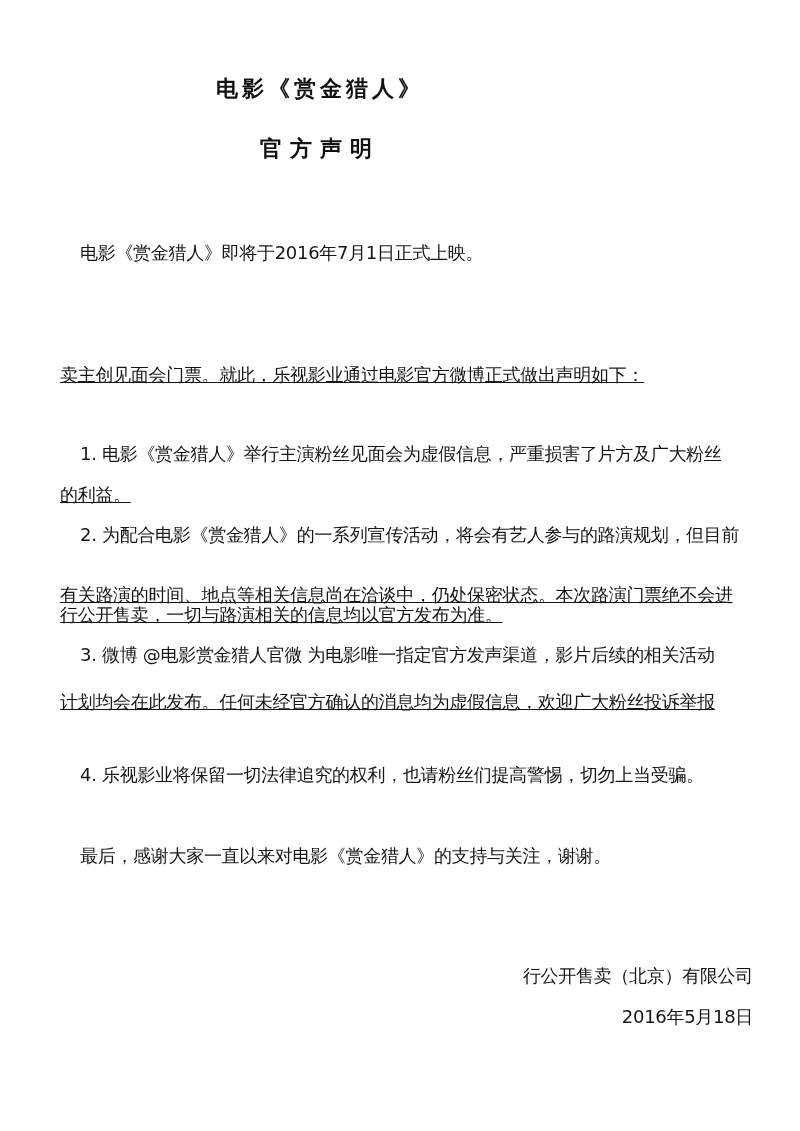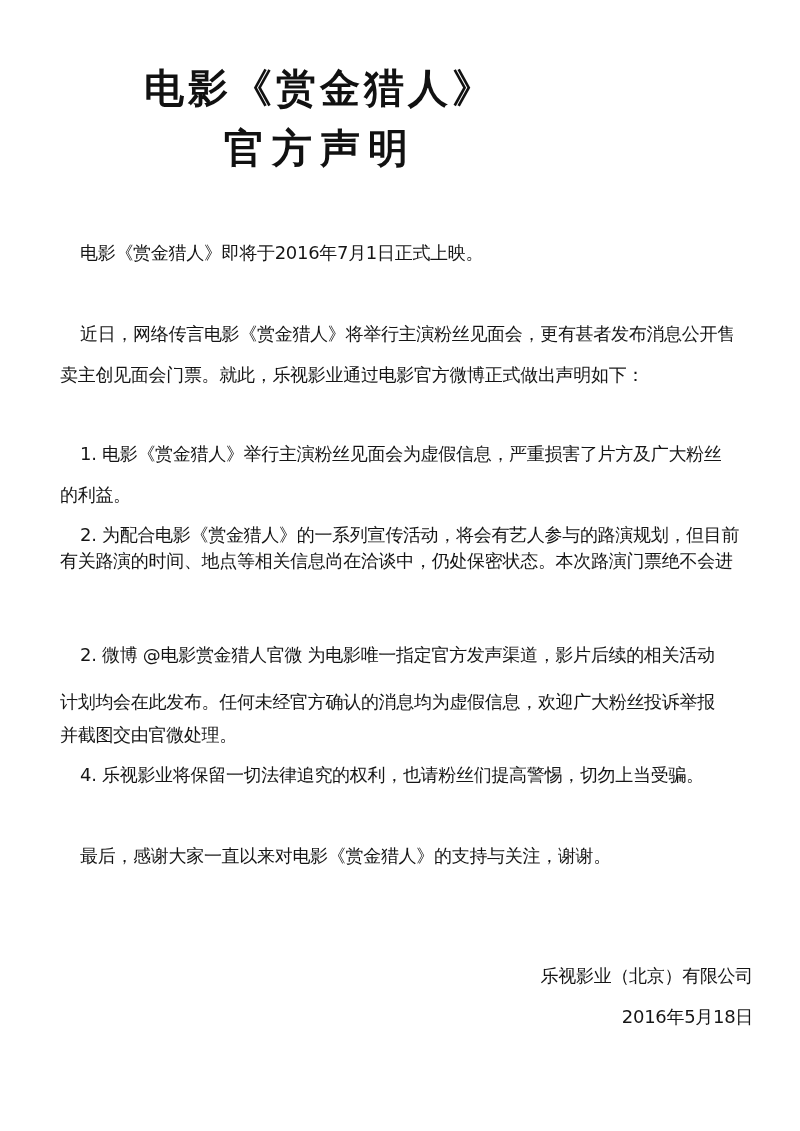--- a/index.html
+++ b/index.html
@@ -21,66 +21,65 @@
       width: 800px; height: 1131px;
       background: #ffffff;
     }
     .title {
       position: absolute;
       left: 0;
       width: 640px;
       text-align: center;
       font-family: "DejaVu Serif", "Liberation Serif", serif;
       font-weight: bold;
-      font-size: 40px;
+      font-size: 22px;
       letter-spacing: 4px;
       line-height: 40px;
       color: #111111;
     }
     .title-1 { top: 68px; }
     .title-2 { top: 112px; letter-spacing: 8px; margin-top: 16px; }
 
     .line {
       position: absolute;
       font-size: 18px;
       line-height: 26px;
       white-space: nowrap;
       color: #151515;
       letter-spacing: -0.3px;
     }
     .indent { left: 80px; }
-    .cont { left: 60px; }
+    .cont { left: 60px; text-decoration: underline; }
     .right {
       right: 47px;
       text-align: right;
     }
   </style>
 </head>
 <body>
 
 <div class="page">
 
   <div class="title title-1">电影《赏金猎人》</div>
   <div class="title title-2">官方声明</div>
 
   <div class="line indent" style="top:240px">电影《赏金猎人》即将于2016年7月1日正式上映。</div>
 
-  <div class="line indent" style="top:321px">近日，网络传言电影《赏金猎人》将举行主演粉丝见面会，更有甚者发布消息公开售</div>
   <div class="line cont" style="top:362px">卖主创见面会门票。就此，乐视影业通过电影官方微博正式做出声明如下：</div>
 
   <div class="line indent" style="top:441px">1. 电影《赏金猎人》举行主演粉丝见面会为虚假信息，严重损害了片方及广大粉丝</div>
   <div class="line cont" style="top:482px">的利益。</div>
 
   <div class="line indent" style="top:522px">2. 为配合电影《赏金猎人》的一系列宣传活动，将会有艺人参与的路演规划，但目前</div>
-  <div class="line cont" style="top:548px">有关路演的时间、地点等相关信息尚在洽谈中，仍处保密状态。本次路演门票绝不会进</div>
+  <div class="line cont" style="top:582px">有关路演的时间、地点等相关信息尚在洽谈中，仍处保密状态。本次路演门票绝不会进</div>
+  <div class="line cont" style="top:602px">行公开售卖，一切与路演相关的信息均以官方发布为准。</div>
 
-  <div class="line indent" style="top:642px">2. 微博 @电影赏金猎人官微 为电影唯一指定官方发声渠道，影片后续的相关活动</div>
+  <div class="line indent" style="top:642px">3. 微博 @电影赏金猎人官微 为电影唯一指定官方发声渠道，影片后续的相关活动</div>
   <div class="line cont" style="top:689px">计划均会在此发布。任何未经官方确认的消息均为虚假信息，欢迎广大粉丝投诉举报</div>
-  <div class="line cont" style="top:722px">并截图交由官微处理。</div>
 
   <div class="line indent" style="top:762px">4. 乐视影业将保留一切法律追究的权利，也请粉丝们提高警惕，切勿上当受骗。</div>
 
   <div class="line indent" style="top:843px">最后，感谢大家一直以来对电影《赏金猎人》的支持与关注，谢谢。</div>
 
-  <div class="line right" style="top:963px">乐视影业（北京）有限公司</div>
+  <div class="line right" style="top:963px">行公开售卖（北京）有限公司</div>
   <div class="line right" style="top:1004px">2016年5月18日</div>
 
 </div>
 
 </body></html>

